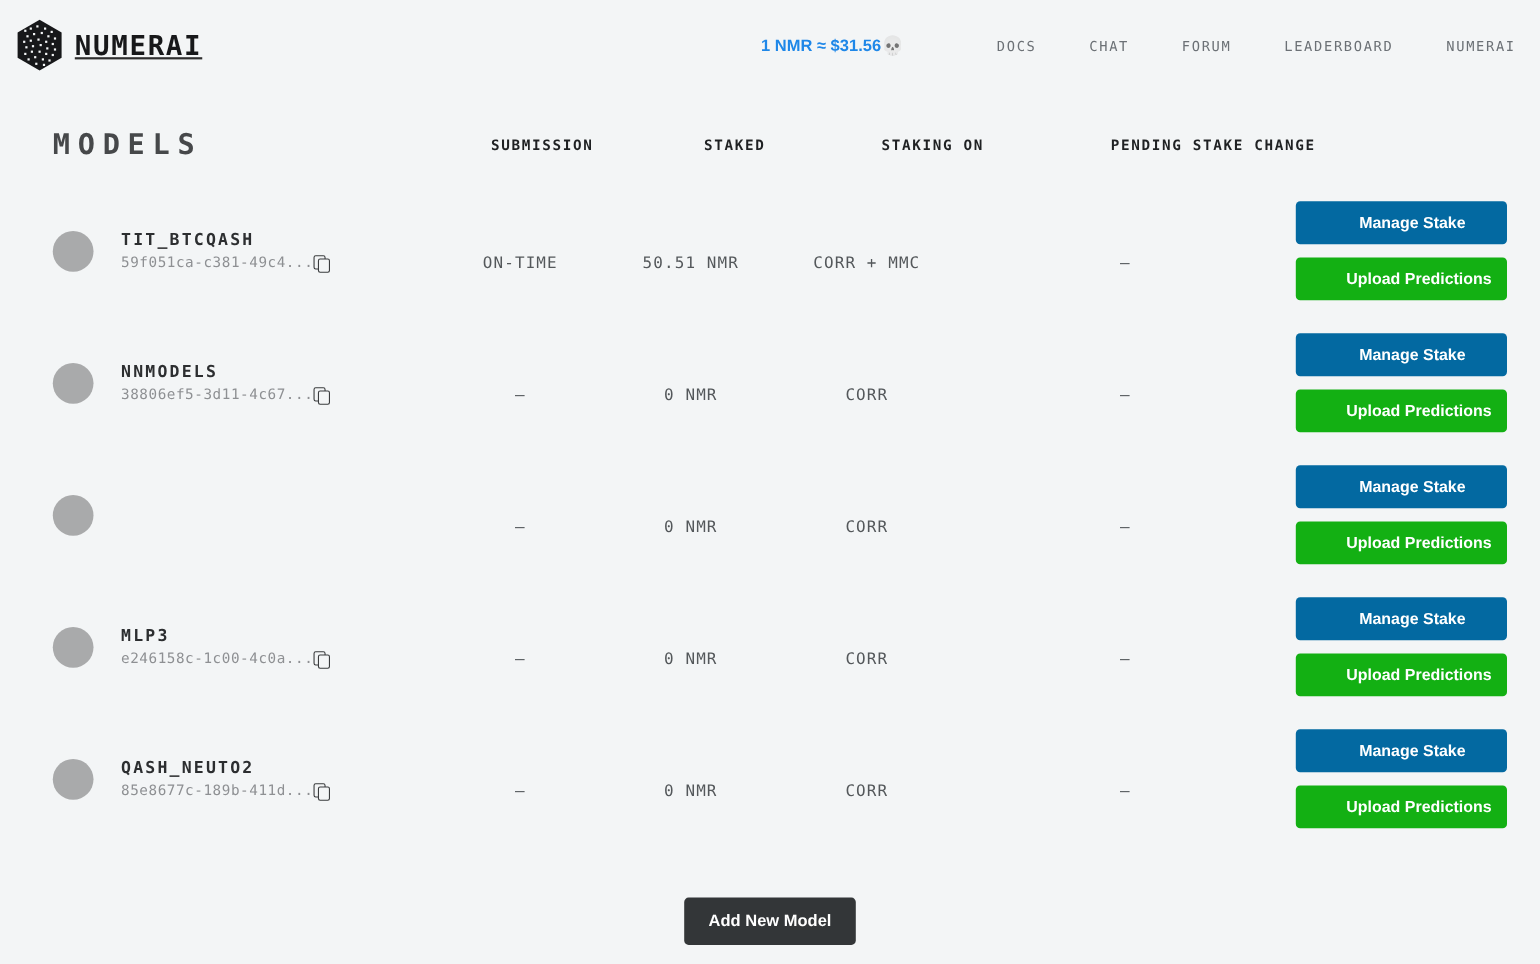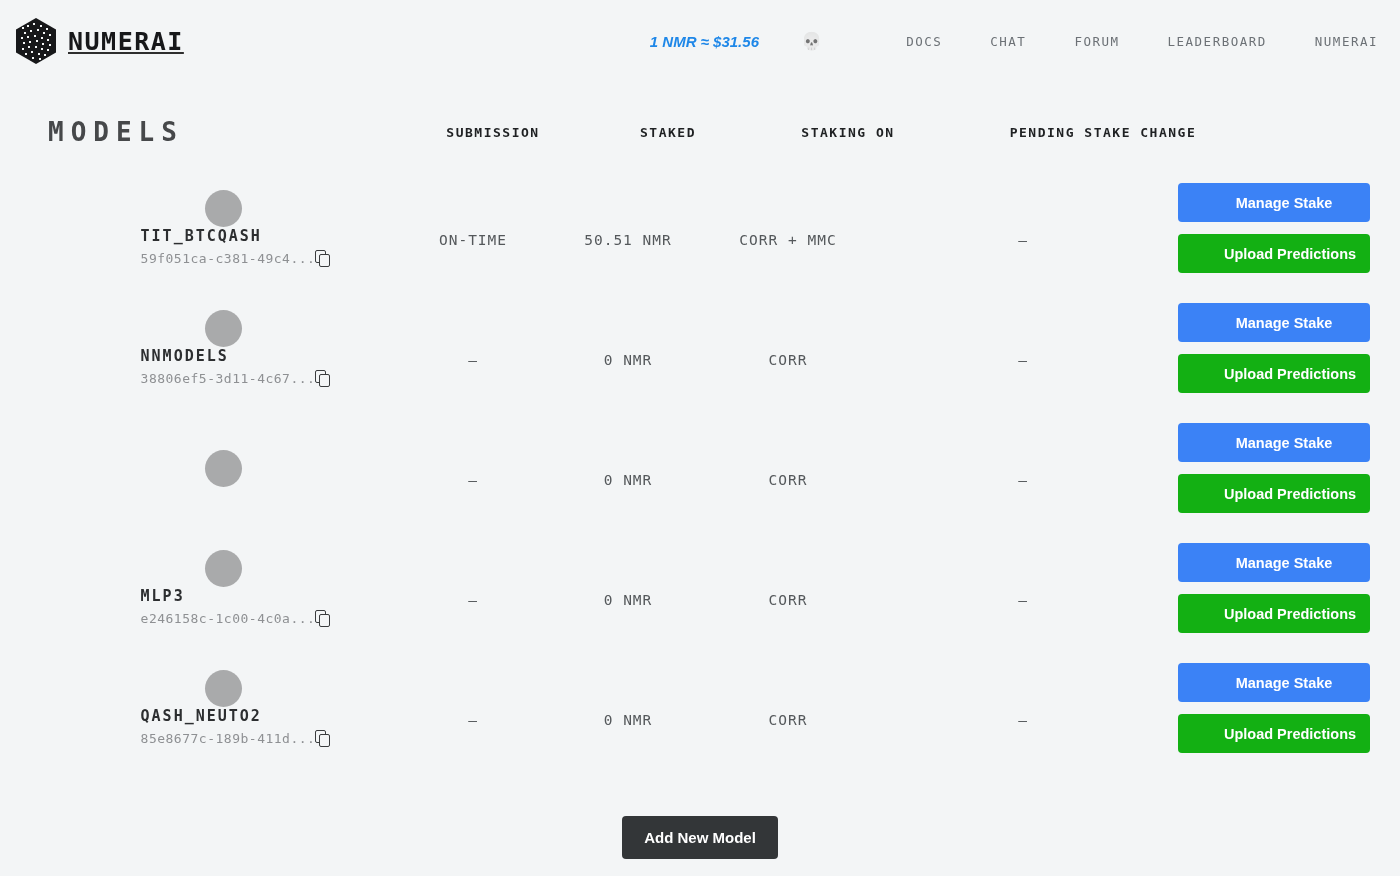--- a/index.html
+++ b/index.html
@@ -27,23 +27,21 @@
     font-weight:bold;
     letter-spacing:1.5px;
     color:#17181a;
   }
   .nav-right { display:flex; align-items:center; }
   .nmr-price {
     font-family:"Liberation Sans", sans-serif;
     font-weight:bold;
     font-size:15px;
     color:#1e87e8;
-    margin-right:42px;
-    white-space:nowrap;
-    font-style:italic;
+    white-space:nowrap;
   }
   .skull {
     font-size:17px;
     filter:grayscale(100%) opacity(0.72);
     margin-right:36px;
     cursor:pointer;
   }
   .nav-links { display:flex; align-items:center; }
   .nav-link {
     font-size:12.5px;
@@ -71,21 +69,21 @@
   }
   .col-header {
     text-align:center;
     font-size:13px;
     font-weight:bold;
     letter-spacing:1.5px;
     color:#1f2123;
     white-space:nowrap;
   }
   .model-row { height:120px; }
-  .model-cell { display:flex; align-items:center;flex-direction:column; }
+  .model-cell { display:flex; align-items:center; }
   .avatar {
     width:37px; height:37px;
     border-radius:50%;
     background:#a9aaab;
     flex:0 0 auto;
   }
   .model-meta { margin-left:25px; }
   .model-name {
     font-size:15px;
     font-weight:bold;
@@ -144,21 +142,21 @@
     font-family:"Liberation Sans", sans-serif;
     font-weight:bold;
     font-size:14.5px;
     color:#ffffff;
     border:none;
     border-radius:4px;
     height:39px;
     width:100%;
     cursor:pointer;
   }
-  .btn-blue  { background:#3b82f6;padding-left:20px; }
+  .btn-blue  { background:#0369a1;padding-left:20px; }
   .btn-green { background:#13b013;padding-left:32px; }
 
   
   .footer-actions {
     margin-top:48px;
     display:flex;
     justify-content:center;
     gap:24px;
   }
   .btn-dark {

